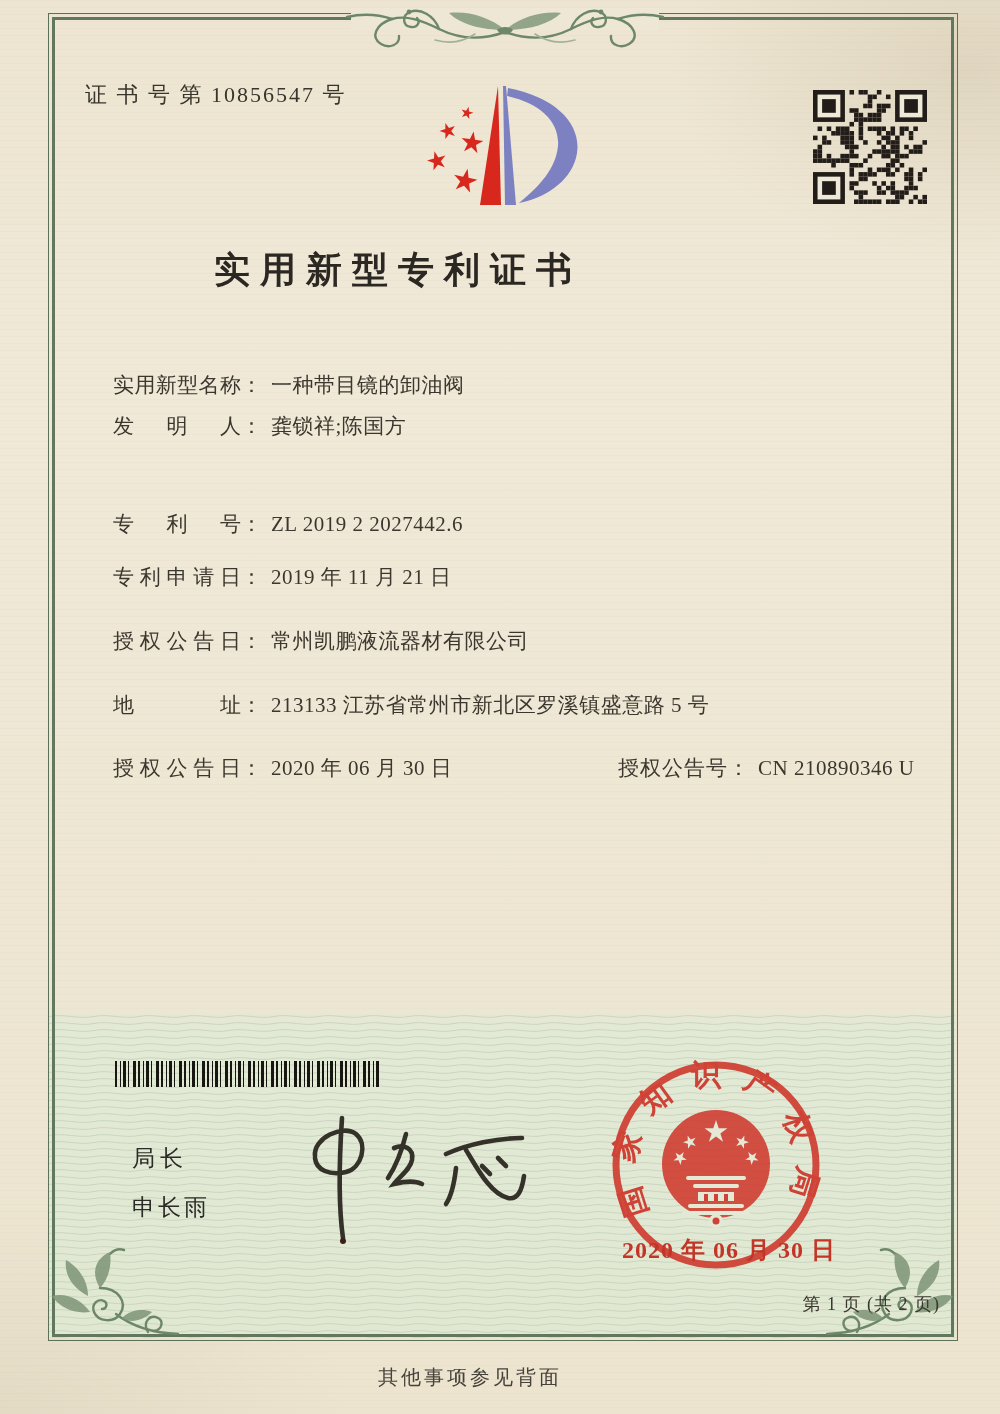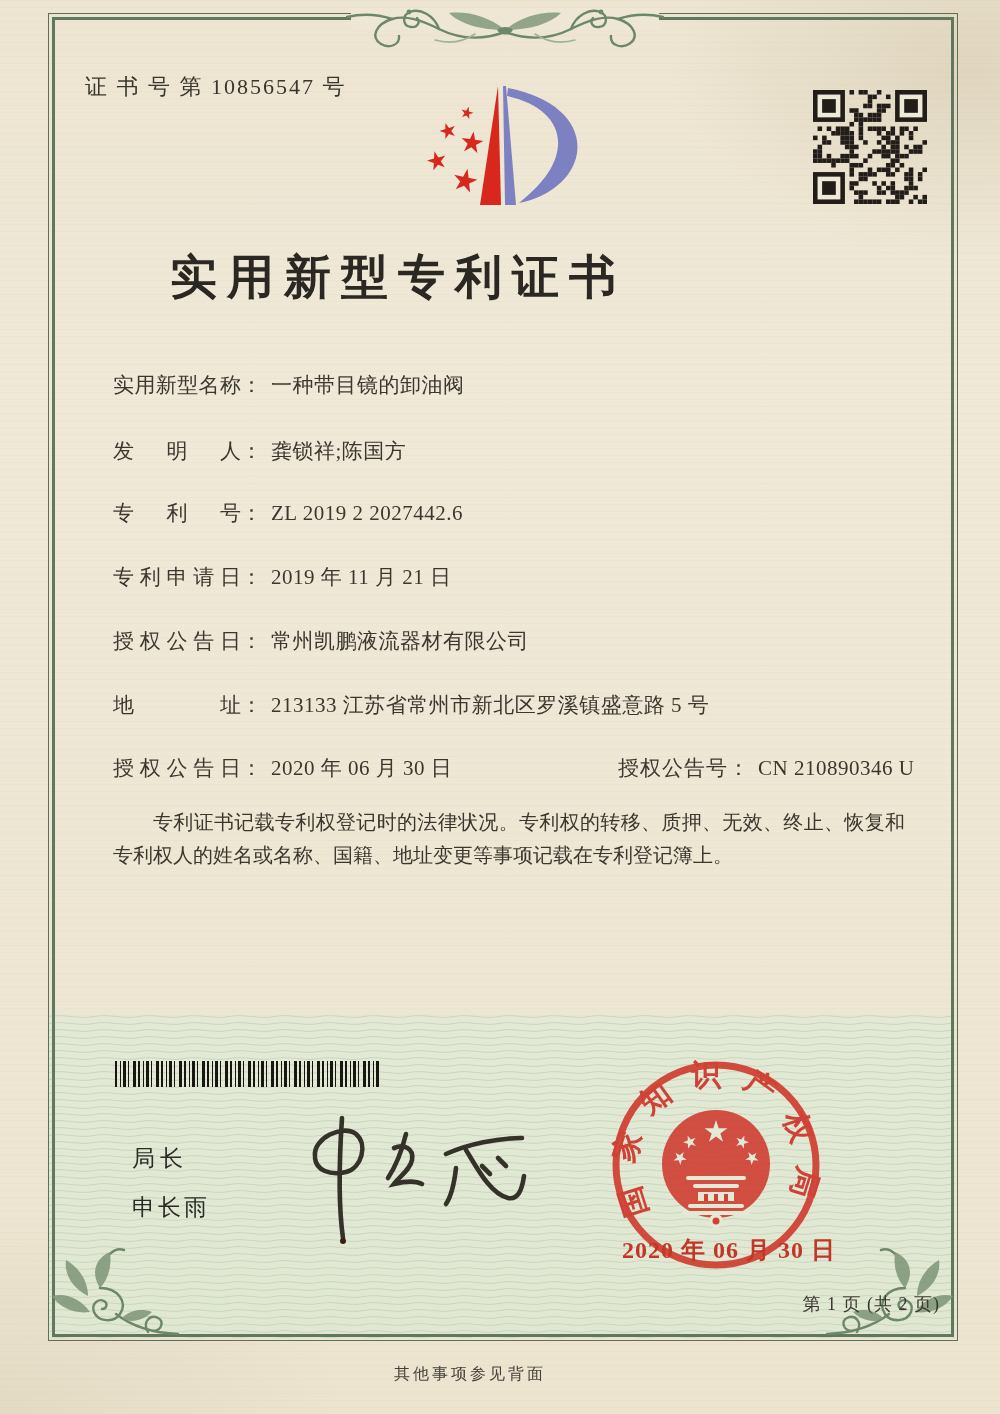--- a/index.html
+++ b/index.html
@@ -12,25 +12,25 @@
   .texture{position:absolute;inset:0;z-index:0;
     background:repeating-linear-gradient(180deg, rgba(185,178,150,.07) 0 1px, transparent 1px 7px);}
   
   .band{position:absolute;left:49px;top:1006px;width:906px;height:332px;z-index:1;}
   
   .frame-outer{position:absolute;left:48px;top:13px;width:908px;height:1326px;
     border:1.5px solid #5c7159;z-index:2;pointer-events:none;}
   .frame-inner{position:absolute;inset:3px;border:3px solid #62785e;}
   .orn{position:absolute;z-index:3;pointer-events:none;}
   .content{position:absolute;inset:0;z-index:4;}
-  .cert-no{position:absolute;left:85px;top:72px;font-size:22px;color:#39352d;letter-spacing:2px;}
+  .cert-no{position:absolute;left:85px;top:80px;font-size:22px;color:#39352d;letter-spacing:2px;}
   .logo{position:absolute;left:398px;top:70px;width:200px;height:168px;}
   .qr{position:absolute;left:813px;top:90px;width:114px;height:114px;}
   .title{position:absolute;left:0;width:796px;top:246px;text-align:center;
-    font-size:47px;font-weight:700;letter-spacing:10px;color:#2b2722;}
+    font-size:36px;font-weight:700;letter-spacing:10px;color:#2b2722;}
   .row{position:absolute;left:113px;font-size:21px;color:#3b372e;white-space:nowrap;}
   .lbl{display:inline-block;width:128px;text-align:justify;text-align-last:justify;}
   .colon{margin-right:9px;}
   .row .val{letter-spacing:.5px;}
   .grant2{position:absolute;left:505px;top:0;font-size:21px;white-space:nowrap;}
   .grant2 .lbl2{letter-spacing:1px;}
   .paras{position:absolute;left:113px;top:806px;width:792px;font-size:20px;line-height:33px;
     text-align:justify;color:#3b372e;}
   .paras p{margin:0 0 2px 0;text-indent:2em;}
   .barcode{position:absolute;left:115px;top:1061px;width:265px;height:26px;z-index:4;
@@ -42,21 +42,21 @@
     font-family:Liberation Mono, monospace;color:#2b2b27;font-size:23px;letter-spacing:5px;}
   .commissioner .name{margin-top:18px;letter-spacing:3px;}
   .signature{position:absolute;left:278px;top:1108px;width:280px;height:145px;z-index:4;}
   .seal{position:absolute;left:600px;top:1048px;width:232px;height:232px;z-index:5;
     mix-blend-mode:multiply;opacity:.96;}
   .seal-date{position:absolute;left:622px;top:1234px;width:192px;z-index:6;text-align:center;
     color:#c23527;font-size:24px;font-weight:700;letter-spacing:1px;white-space:nowrap;}
   .page-info{position:absolute;left:0;width:940px;top:1292px;text-align:right;z-index:4;
     font-size:18px;color:#3b372e;letter-spacing:1px;}
   .footer-note{position:absolute;left:0;width:940px;top:1364px;text-align:center;z-index:4;
-    font-size:16px;color:#46413a;letter-spacing:3px;}
+    font-size:20px;color:#46413a;letter-spacing:3px;}
 </style>
 </head>
 <body>
 
 <div class="page">
   <div class="texture"></div>
 
   <svg class="band" viewBox="0 0 906 332" preserveAspectRatio="none">
     <defs>
       <pattern id="wv" width="90" height="7" patternUnits="userSpaceOnUse">
@@ -333,44 +333,43 @@
           <rect x="4.5" y="85.5" width="22.5" height="22.5" fill="#efe9d8"></rect>
           <rect x="9" y="90" width="13.5" height="13.5" fill="#221d18"></rect>
         </svg>
     </div>
 
     <div class="title">实用新型专利证书</div>
 
     <div class="row" style="top:371px">
       <span class="lbl">实用新型名称</span><span class="colon">：</span><span class="val">一种带目镜的卸油阀</span>
     </div>
-    <div class="row" style="top:437px">
+    <div class="row" style="top:412px">
       <span class="lbl">发明人</span><span class="colon">：</span><span class="val">龚锁祥;陈国方</span>
     </div>
-    <div class="row" style="top:499px">
+    <div class="row" style="top:510px">
       <span class="lbl">专利号</span><span class="colon">：</span><span class="val">ZL 2019 2 2027442.6</span>
     </div>
     <div class="row" style="top:563px">
       <span class="lbl">专利申请日</span><span class="colon">：</span><span class="val">2019 年 11 月 21 日</span>
     </div>
     <div class="row" style="top:627px">
       <span class="lbl">授权公告日</span><span class="colon">：</span><span class="val">常州凯鹏液流器材有限公司</span>
     </div>
     <div class="row" style="top:691px">
       <span class="lbl">地址</span><span class="colon">：</span><span class="val">213133 江苏省常州市新北区罗溪镇盛意路 5 号</span>
     </div>
     <div class="row" style="top:754px">
       <span class="lbl">授权公告日</span><span class="colon">：</span><span class="val">2020 年 06 月 30 日</span>
       <span class="grant2">
         <span class="lbl2">授权公告号</span><span class="colon">：</span><span class="val">CN 210890346 U</span>
       </span>
     </div>
 
     <div class="paras">
-      <p>专利证书记载专利权登记时的法律状况。专利权的转移、质押、无效、终止、恢复和专利权人的姓名或名称、国籍、地址变更等事项记载在专利登记簿上。</p>
     </div>
 
     <div class="barcode"></div>
 
     <div class="commissioner">
       <div>局长</div>
       <div class="name">申长雨</div>
     </div>
 
     <svg class="signature" viewBox="0 0 280 145">

